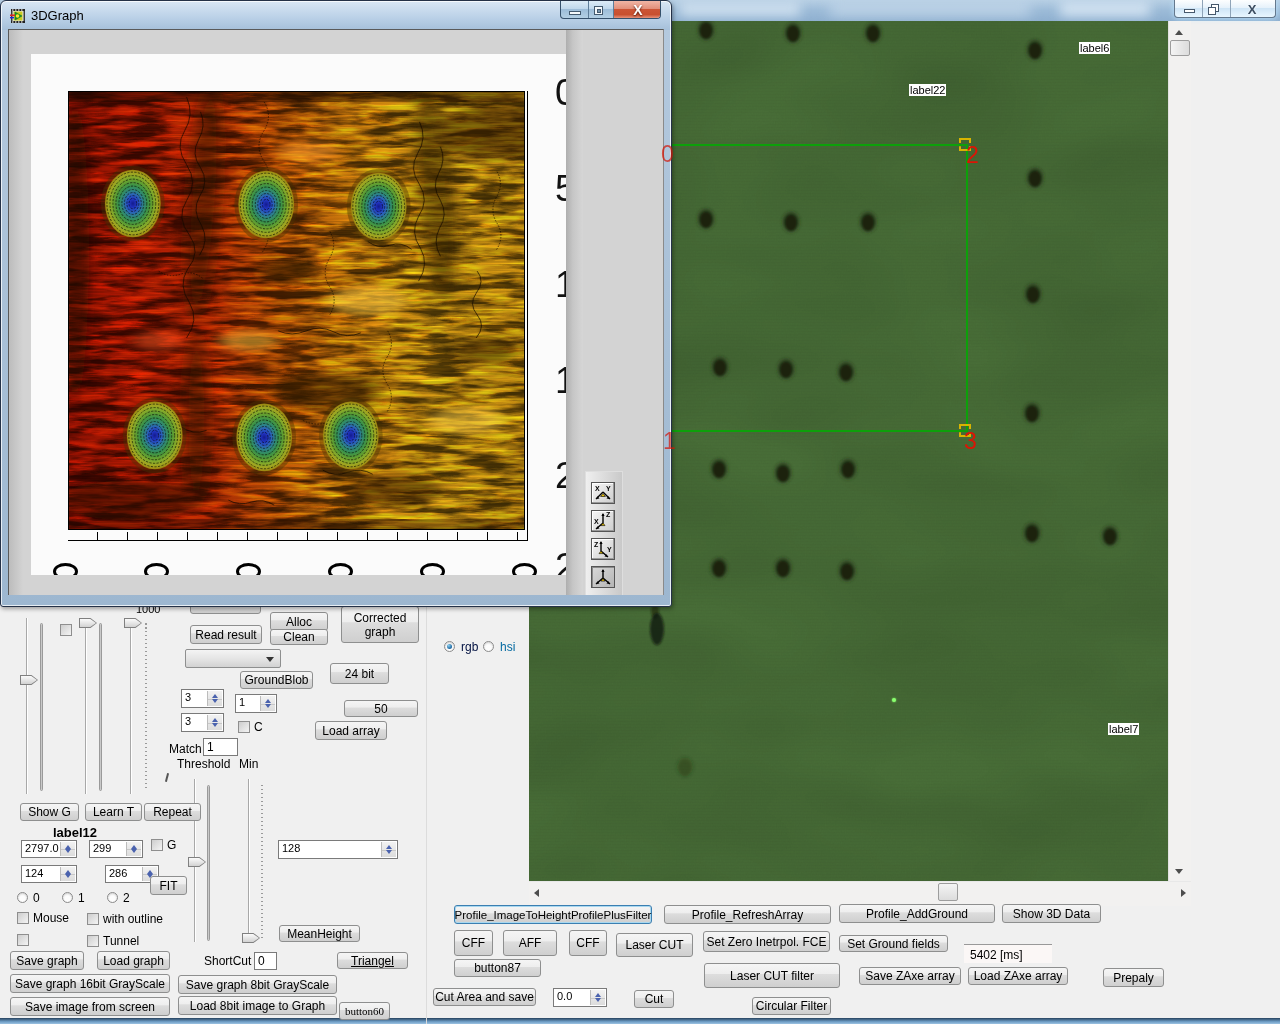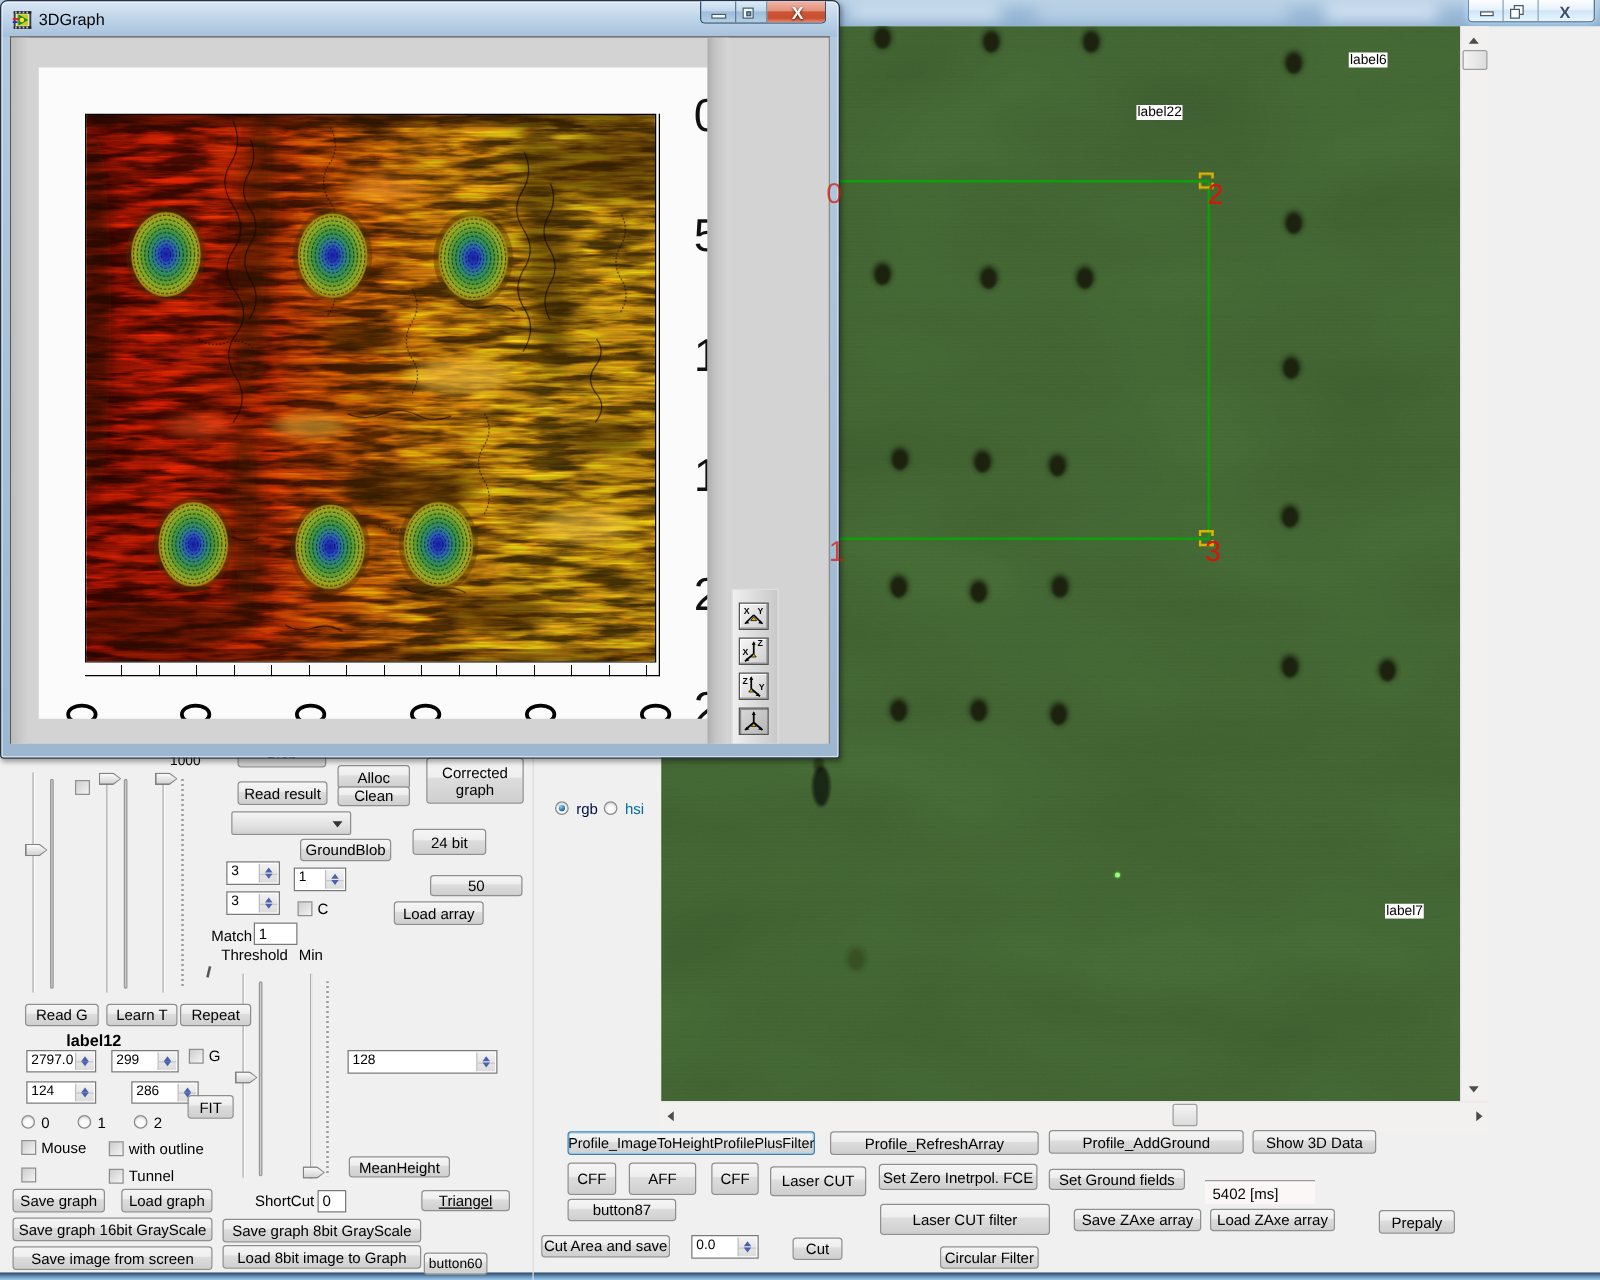--- a/index.html
+++ b/index.html
@@ -189,21 +189,21 @@
 <div class="lbl" style="left:239px;top:757px;">Min</div>
 <div class="abs" style="left:166px;top:773px;width:2px;height:9px;background:#555;transform:rotate(14deg);"></div>
 
 <div class="track" style="left:194px;top:779px;height:163px;"></div>
 <div class="thumbR" style="left:188px;top:857px;"></div>
 <div class="groove" style="left:207px;top:785px;height:156px;"></div>
 <div class="track" style="left:248px;top:779px;height:164px;"></div>
 <div class="thumbR" style="left:242px;top:933px;"></div>
 <div class="ticks" style="left:261px;top:785px;height:156px;"></div>
 
-<div class="btn" style="left:20px;top:803px;width:59px;height:18px;">Read G</div>
+<div class="btn" style="left:20px;top:803px;width:59px;height:18px;">Show G</div>
 <div class="btn" style="left:85px;top:803px;width:57px;height:18px;">Learn T</div>
 <div class="btn" style="left:144px;top:803px;width:57px;height:18px;">Repeat</div>
 <div class="lbl" style="left:53px;top:825px;font-weight:bold;font-size:13px;">label12</div>
 <div class="num" style="left:21px;top:840px;width:56px;height:18px;">
     <span>2797.0</span>
     <div class="spin">
       <i class="up"></i>
       <i class="dn"></i>
     </div>
   </div>
@@ -255,21 +255,21 @@
 <div class="btn" style="left:10px;top:951px;width:74px;height:19px;">Save graph</div>
 <div class="btn" style="left:97px;top:951px;width:73px;height:19px;">Load graph</div>
 <div class="lbl" style="left:204px;top:954px;">ShortCut</div>
 <div class="abs" style="left:254px;top:952px;width:23px;height:18px;background:#fff;border:1px solid #7a7a7a;font-size:12px;padding:1px 0 0 3px;">0</div>
 <div class="btn" style="left:337px;top:952px;width:71px;height:17px;text-decoration:underline;">Triangel</div>
 <div class="btn" style="left:279px;top:925px;width:81px;height:17px;">MeanHeight</div>
 <div class="btn" style="left:10px;top:974px;width:160px;height:19px;">Save graph 16bit GrayScale</div>
 <div class="btn" style="left:178px;top:975px;width:159px;height:19px;">Save graph 8bit GrayScale</div>
 <div class="btn" style="left:10px;top:997px;width:160px;height:19px;">Save image from screen</div>
 <div class="btn" style="left:178px;top:996px;width:159px;height:19px;">Load 8bit image to Graph</div>
-<div class="btn" style="left:339px;top:1002px;width:51px;height:18px;font-size:11px;">button60</div>
+<div class="btn" style="left:339px;top:1002px;width:51px;height:18px;font-size:11px;font-family:Liberation Serif, serif;">button60</div>
 
 <div class="rad on" style="left:444px;top:641px;"></div>
 <div class="lbl" style="left:461px;top:640px;color:#001040;">rgb</div>
 <div class="rad" style="left:483px;top:641px;"></div>
 <div class="lbl" style="left:500px;top:640px;color:#0369a1;">hsi</div>
 
 <div class="btn" style="left:454px;top:905px;width:198px;height:19px;border:1px solid #3c7fb1;box-shadow:0 0 0 1px #a8d8f0 inset;font-size:11.5px;">Profile_ImageToHeightProfilePlusFilter</div>
 <div class="btn" style="left:664px;top:905px;width:167px;height:19px;">Profile_RefreshArray</div>
 <div class="btn" style="left:839px;top:904px;width:156px;height:19px;">Profile_AddGround</div>
 <div class="btn" style="left:1002px;top:904px;width:99px;height:19px;">Show 3D Data</div>

